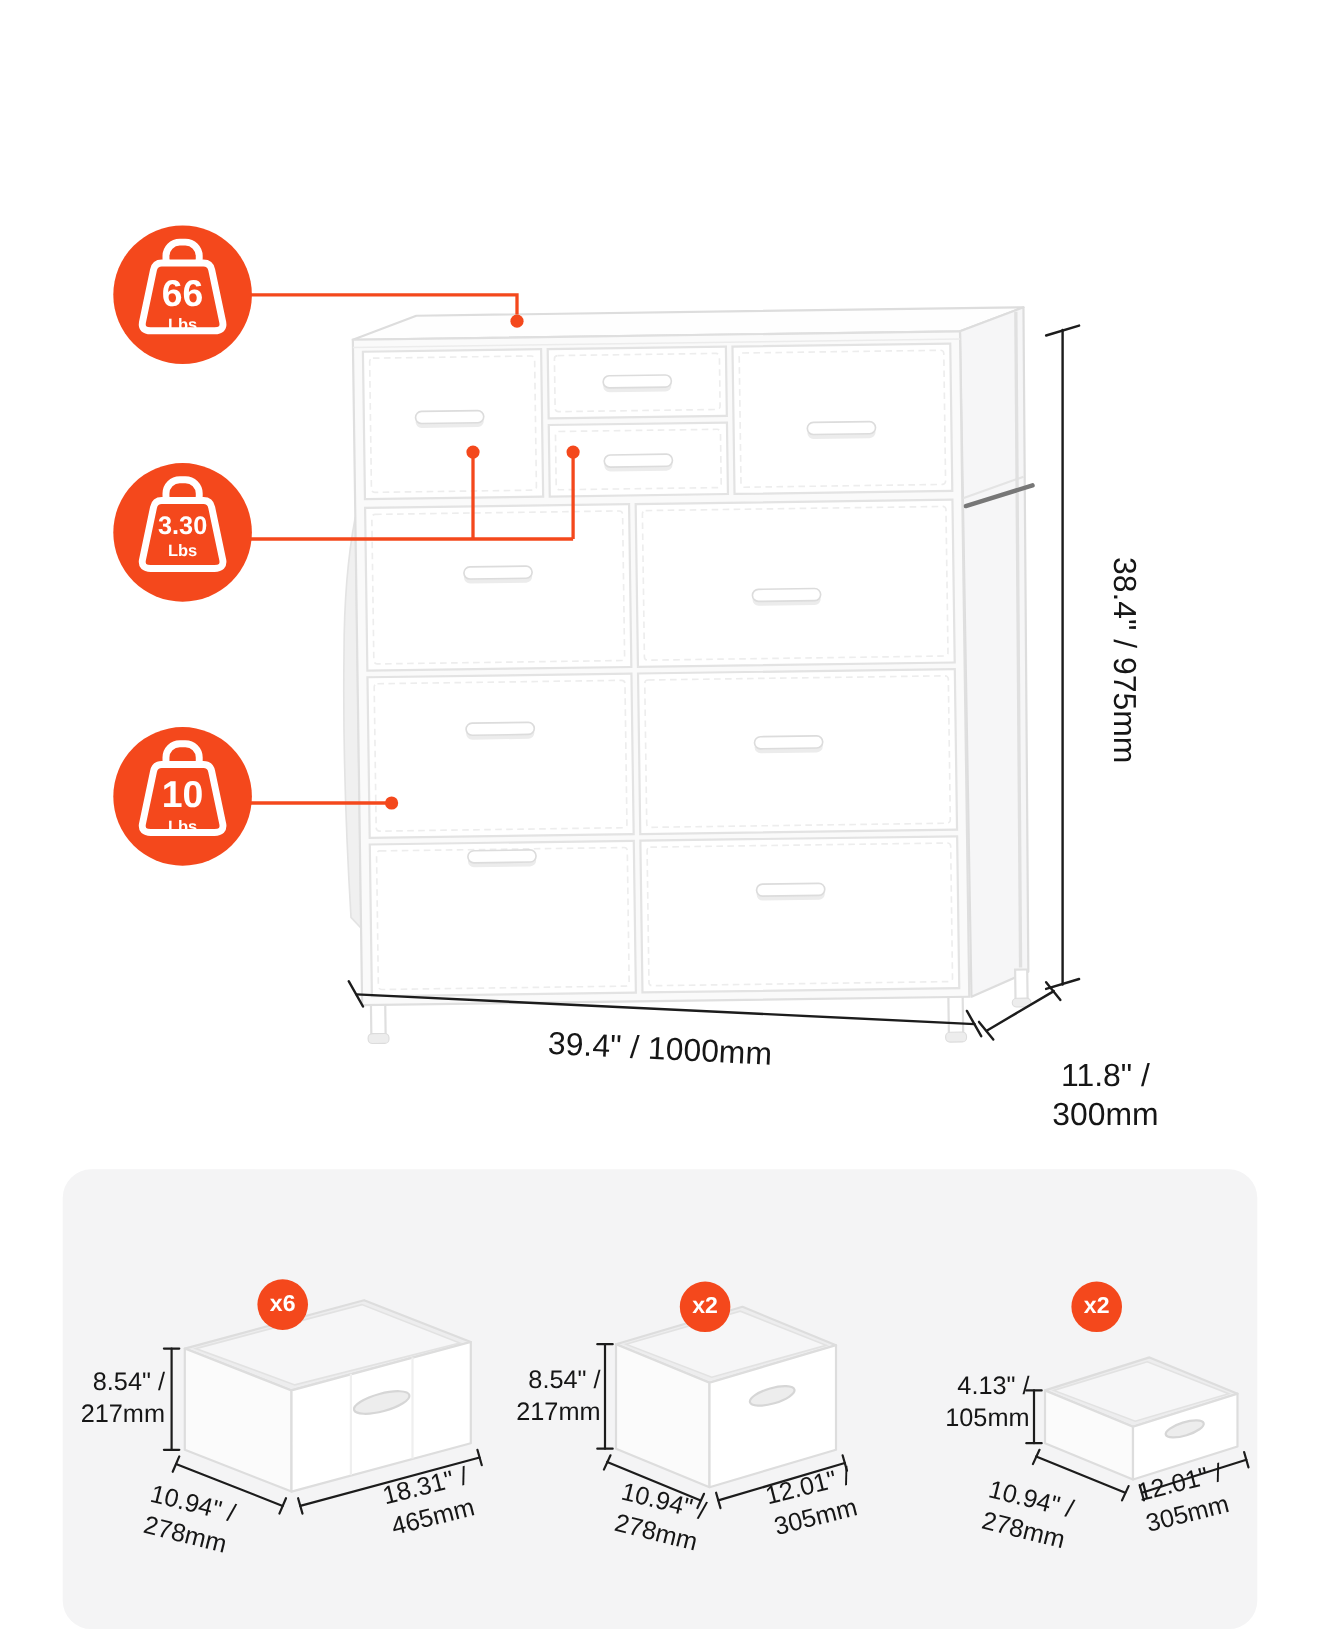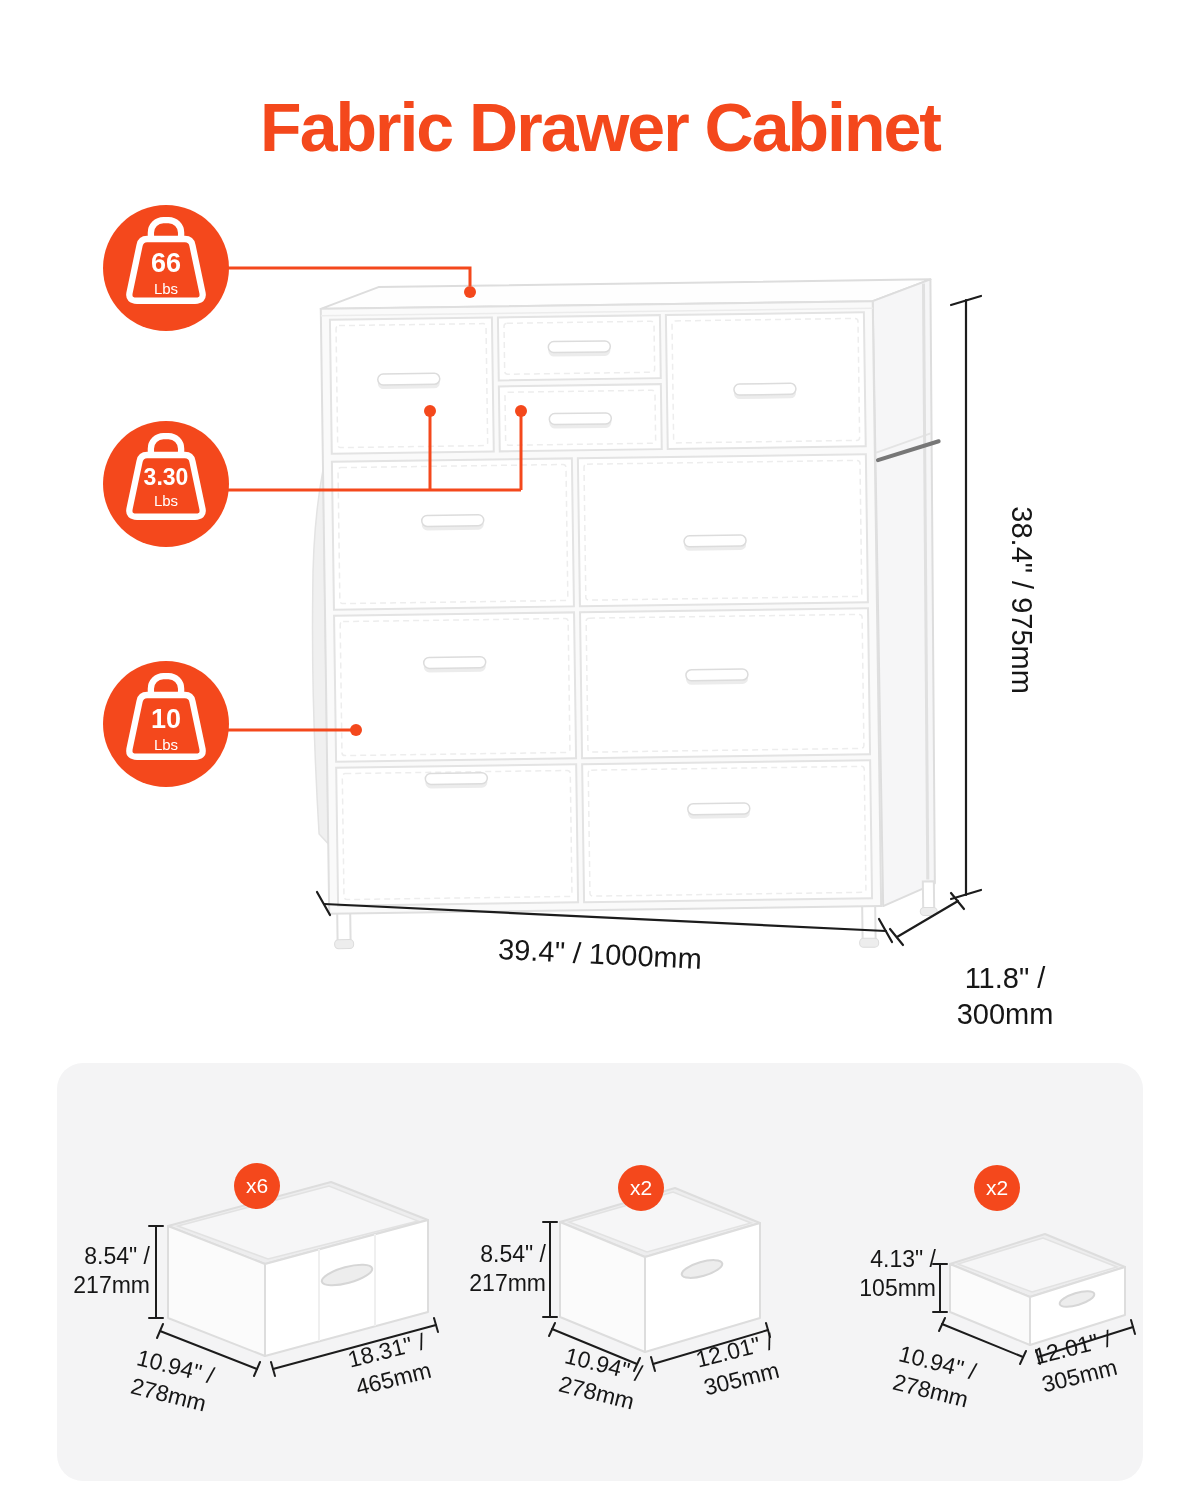--- a/index.html
+++ b/index.html
@@ -10,48 +10,47 @@
   .title{position:absolute;left:0;top:88px;width:100%;margin:0;text-align:center;
          font-size:68px;font-weight:800;letter-spacing:-2px;color:var(--accent);}
   #scene{position:absolute;left:0;top:0;}
   
   .weight-badge{position:absolute;width:126px;height:126px;border-radius:50%;background:var(--accent);}
   .weight-badge svg{position:absolute;inset:0;width:100%;height:100%;}
   .icon-handle{fill:none;stroke:#fff;stroke-width:5;}
   .icon-body{fill:var(--accent);stroke:#fff;stroke-width:5;stroke-linejoin:round;}
   .badge-text{position:absolute;left:0;top:45px;width:100%;display:flex;flex-direction:column;
               align-items:center;color:#fff;line-height:1;}
-  .badge-value{font-size:27px;font-weight:700;}
+  .badge-value{font-size:34px;font-weight:700;}
   .badge-value.small{font-size:23px;}
-  .badge-unit{font-size:15px;font-weight:400;margin-top:4px;}
+  .badge-unit{font-size:15px;font-weight:700;margin-top:4px;}
   
   .dim-label{position:absolute;color:var(--ink);font-size:29px;font-weight:500;line-height:1.25;}
   .dim-label span{display:block;}
   .dim-label.bin-label{font-size:23px;font-weight:500;}
   
   .panel{position:absolute;left:57px;top:1063px;width:1086px;height:418px;border-radius:26px;
          background:var(--panel-bg);}
   #bins-svg{position:absolute;left:57px;top:1063px;}
   .count-badge{position:absolute;width:46px;height:46px;border-radius:50%;background:var(--accent);
-               color:#fff;font-size:21px;font-weight:400;display:flex;align-items:center;justify-content:center;}
+               color:#fff;font-size:21px;font-weight:700;display:flex;align-items:center;justify-content:center;}
   
   .face{stroke:#DDDDDD;stroke-width:2;stroke-linejoin:round;}
   .drawer-rect{fill:#FFFFFF;stroke:#E3E3E3;stroke-width:2;}
   .stitch{fill:none;stroke:#EDEDED;stroke-width:1.5;stroke-dasharray:6 4;}
   .dimline{stroke:#1C1C1C;stroke-width:2.2;stroke-linecap:round;}
   .bindim{stroke:#1C1C1C;stroke-width:2;stroke-linecap:round;}
   .accent-stroke{stroke:var(--accent);stroke-width:3;fill:none;}
   .accent-fill{fill:var(--accent);}
 </style>
 </head>
 <body>
 
 <div class="page">
 
-  <h1 class="title">Fabric Drawer Cabinet</h1>
 
   <svg id="scene" width="1200" height="1060" viewBox="0 0 1200 1060">
 
     <g transform="rotate(-0.8 600 610)">
 
       <polygon class="face" points="325,305 877,305 935,284 383,284" fill="#FEFEFE"></polygon>
 
       <polygon class="face" points="877,305 935,284 931,888 879,910" fill="#F6F6F7"></polygon>
       <line x1="877" y1="457" x2="933" y2="438" stroke="#E4E4E4" stroke-width="2"></line>
       <line x1="928" y1="288" x2="924" y2="884" stroke="#E0E0E0" stroke-width="3"></line>

